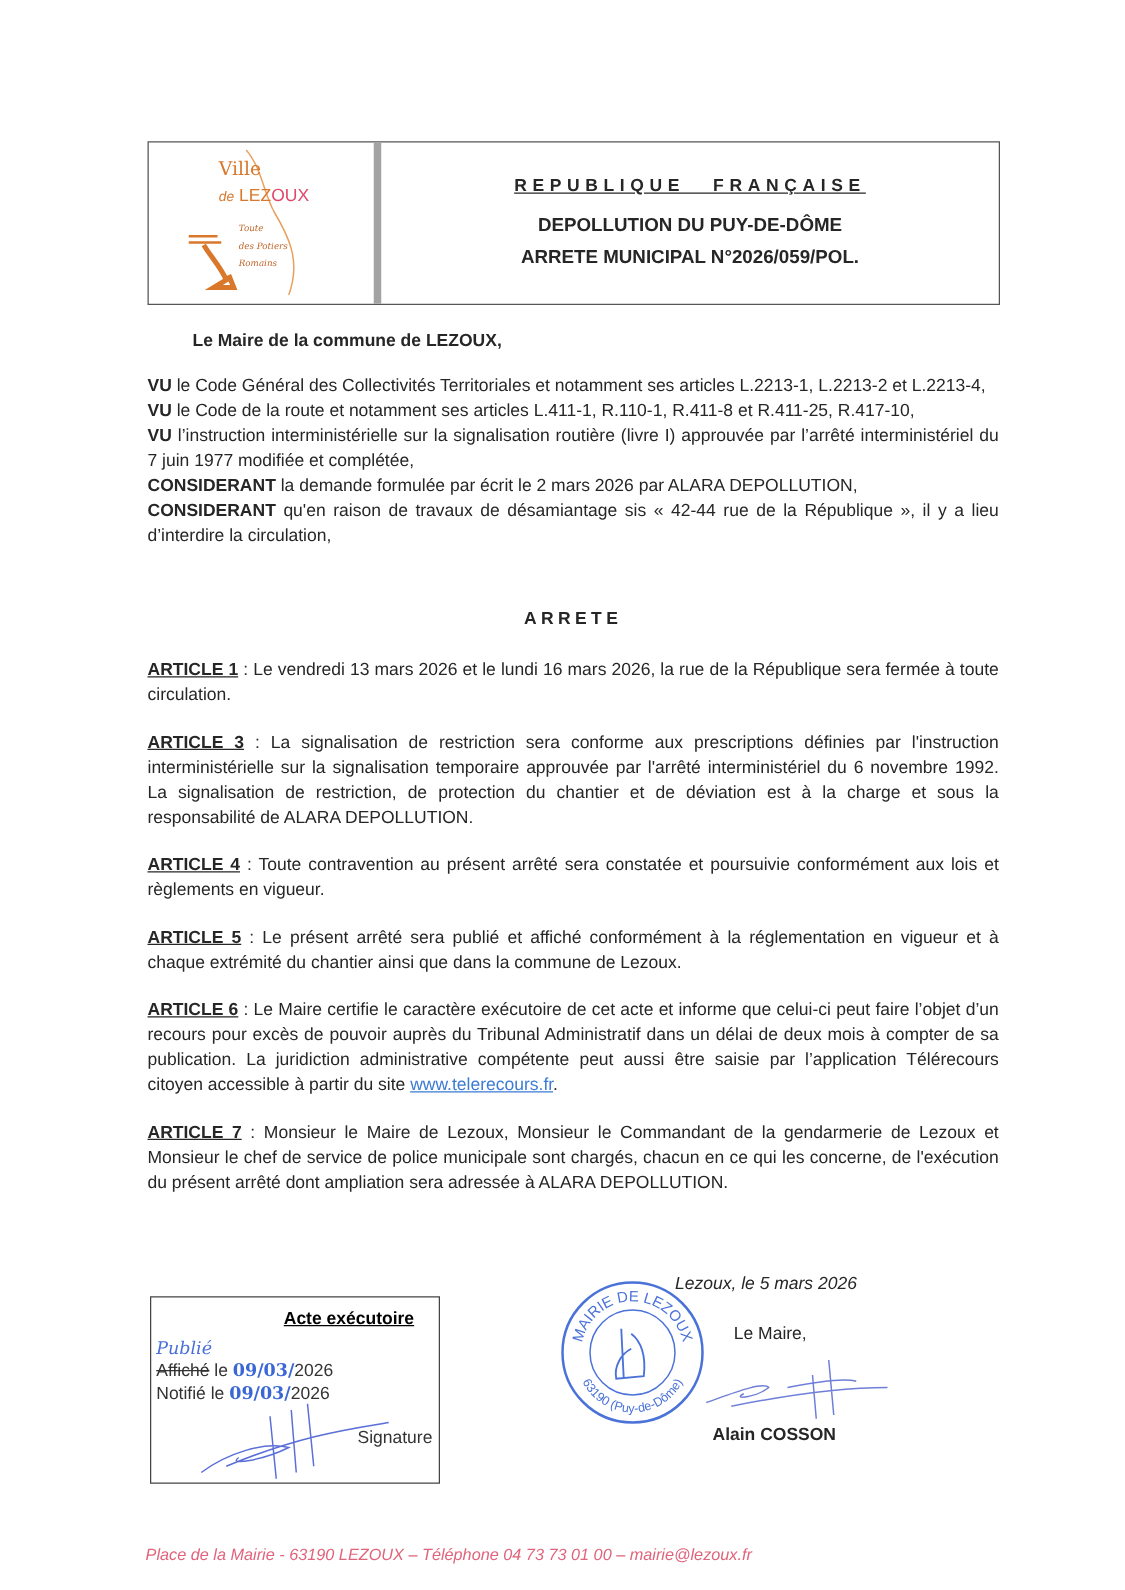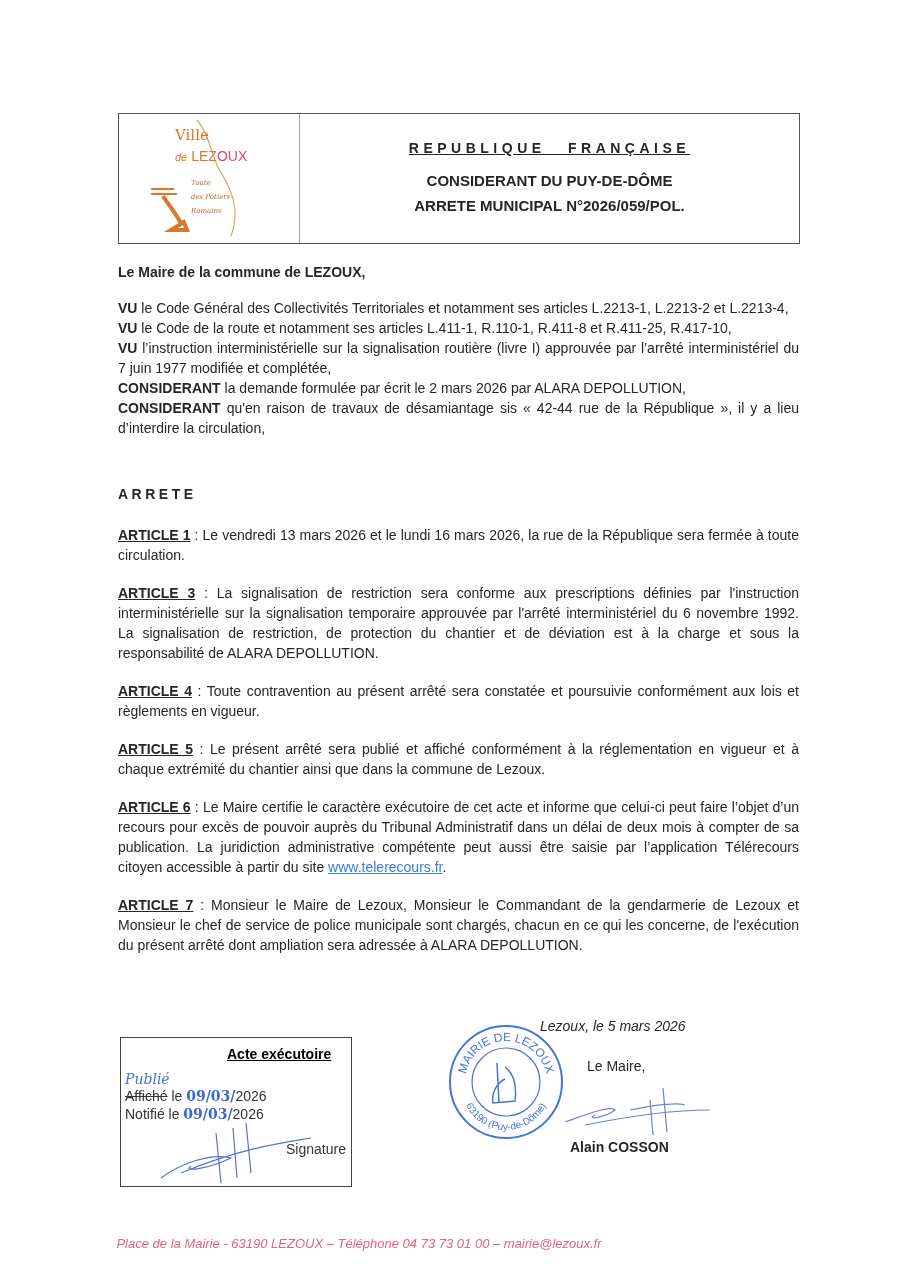--- a/index.html
+++ b/index.html
@@ -1,34 +1,34 @@
 <!DOCTYPE html>
 <html><head>
 <meta charset="utf-8">
 <style>
   html, body { margin: 0; padding: 0; background: #ffffff; }
   body { width: 900px; height: 1272px; position: relative; overflow: hidden;
          font-family: "Liberation Sans", sans-serif; color: #262626; }
   .header-box { position: absolute; left: 118px; top: 113px; width: 680px; height: 129px;
                 border: 1px solid #555; display: flex; }
-  .logo-cell { width: 180px; border-right: 1px solid #a3a3a3; position: relative; }
+  .logo-cell { width: 180px; border-right: 6px solid #a3a3a3; position: relative; }
   .title-cell { flex: 1; display: flex; flex-direction: column; align-items: center; justify-content: center; }
   .rep { font-size: 14px; font-weight: bold; letter-spacing: 4.5px; text-decoration: underline; word-spacing: 14px; margin-bottom: 12px; }
   .dept, .arrete-no { font-size: 15px; font-weight: bold; margin: 4px 0; }
   .logo-ville { position: absolute; left: 56px; top: 14px; font-family: "DejaVu Serif", serif; font-size: 15px; color: #d9772b; line-height: 15px; }
   .logo-lezoux { position: absolute; left: 56px; top: 34px; font-size: 14px; color: #d9772b; }
   .logo-lezoux .de { font-style: italic; font-size: 11px; margin-right: 4px; }
   .logo-lezoux .oux { color: #e0476a; }
   .logo-tag { position: absolute; left: 72px; top: 62px; font-family: "DejaVu Serif", serif; font-style: italic; font-size: 7px; color: #c0652a; line-height: 14px; }
   .content { position: absolute; left: 118px; width: 681px; font-size: 14px; line-height: 20px; text-align: justify; }
-  .maire { top: 262px; font-weight: bold; }
+  .maire { top: 262px; font-weight: bold; margin-left: 36px; }
   .vu-block { top: 298px; }
   .vu-block p { margin: 0; }
   b { font-weight: bold; }
-  .arrete-title { position: absolute; top: 486px; left: 118px; width: 681px; text-align: left; font-weight: bold; font-size: 14px; letter-spacing: 3.5px; }
+  .arrete-title { position: absolute; top: 486px; left: 118px; width: 681px; text-align: center; font-weight: bold; font-size: 14px; letter-spacing: 3.5px; }
   .article { margin: 0 0 18px 0; }
   .article-label { font-weight: bold; text-decoration: underline; }
   .articles { top: 525px; }
   .link { color: #3b7bd5; text-decoration: underline; }
   .place-date { position: absolute; left: 540px; top: 1018px; font-size: 14px; font-style: italic; }
   .le-maire { position: absolute; left: 587px; top: 1058px; font-size: 14px; }
   .maire-name { position: absolute; left: 570px; top: 1139px; font-size: 14px; font-weight: bold; }
   .stamp-box { position: absolute; left: 120px; top: 1037px; width: 230px; height: 148px; border: 1.5px solid #444; }
   .stamp-title { position: absolute; left: 74px; top: 8px; font-weight: bold; font-size: 14px; text-decoration: underline; color: #000000; margin-left: 32px; }
   .stamp-line { position: absolute; left: 4px; font-size: 14px; color: #333; text-align: center; }
@@ -52,21 +52,21 @@
     <span class="logo-ville">Ville</span>
     <span class="logo-lezoux"><span class="de">de</span><span>LEZ</span><span class="oux">OUX</span></span>
     <div class="logo-tag">
       <div>Toute</div>
       <div>des Potiers</div>
       <div>Romains</div>
     </div>
   </div>
   <div class="title-cell">
     <div class="rep">REPUBLIQUE FRANÇAISE</div>
-    <div class="dept">CONSIDERANT DU PUY-DE-DÔME</div>
+    <div class="dept">DEPOLLUTION DU PUY-DE-DÔME</div>
     <div class="arrete-no">ARRETE MUNICIPAL N°2026/059/POL.</div>
   </div>
 </div>
 
 <div class="content maire">Le Maire de la commune de LEZOUX,</div>
 
 <div class="content vu-block">
   <p><b>VU</b><span> le Code Général des Collectivités Territoriales et notamment ses articles L.2213-1, L.2213-2 et L.2213-4,</span></p>
   <p><b>VU</b><span> le Code de la route et notamment ses articles L.411-1, R.110-1, R.411-8 et R.411-25, R.417-10,</span></p>
   <p><b>VU</b><span> l’instruction interministérielle sur la signalisation routière (livre I) approuvée par l’arrêté interministériel du 7 juin 1977 modifiée et complétée,</span></p>

